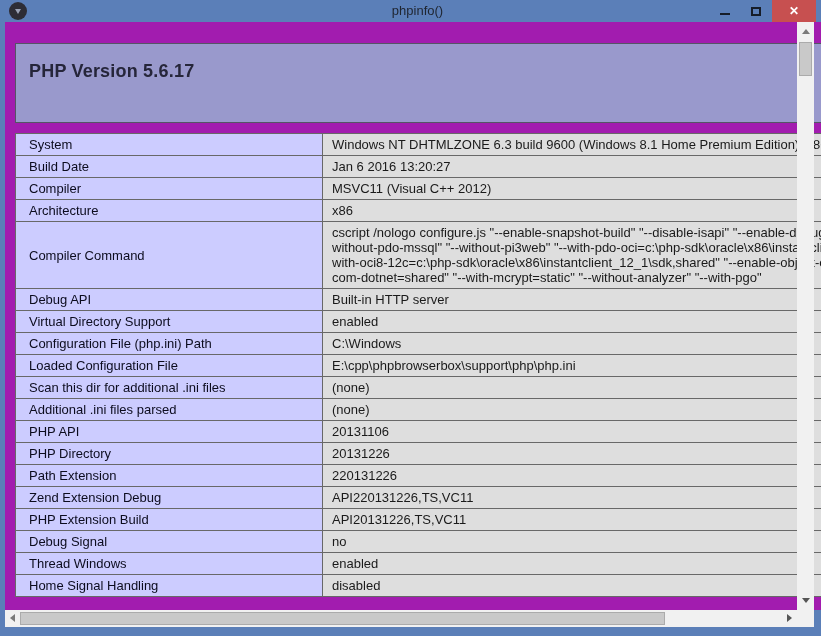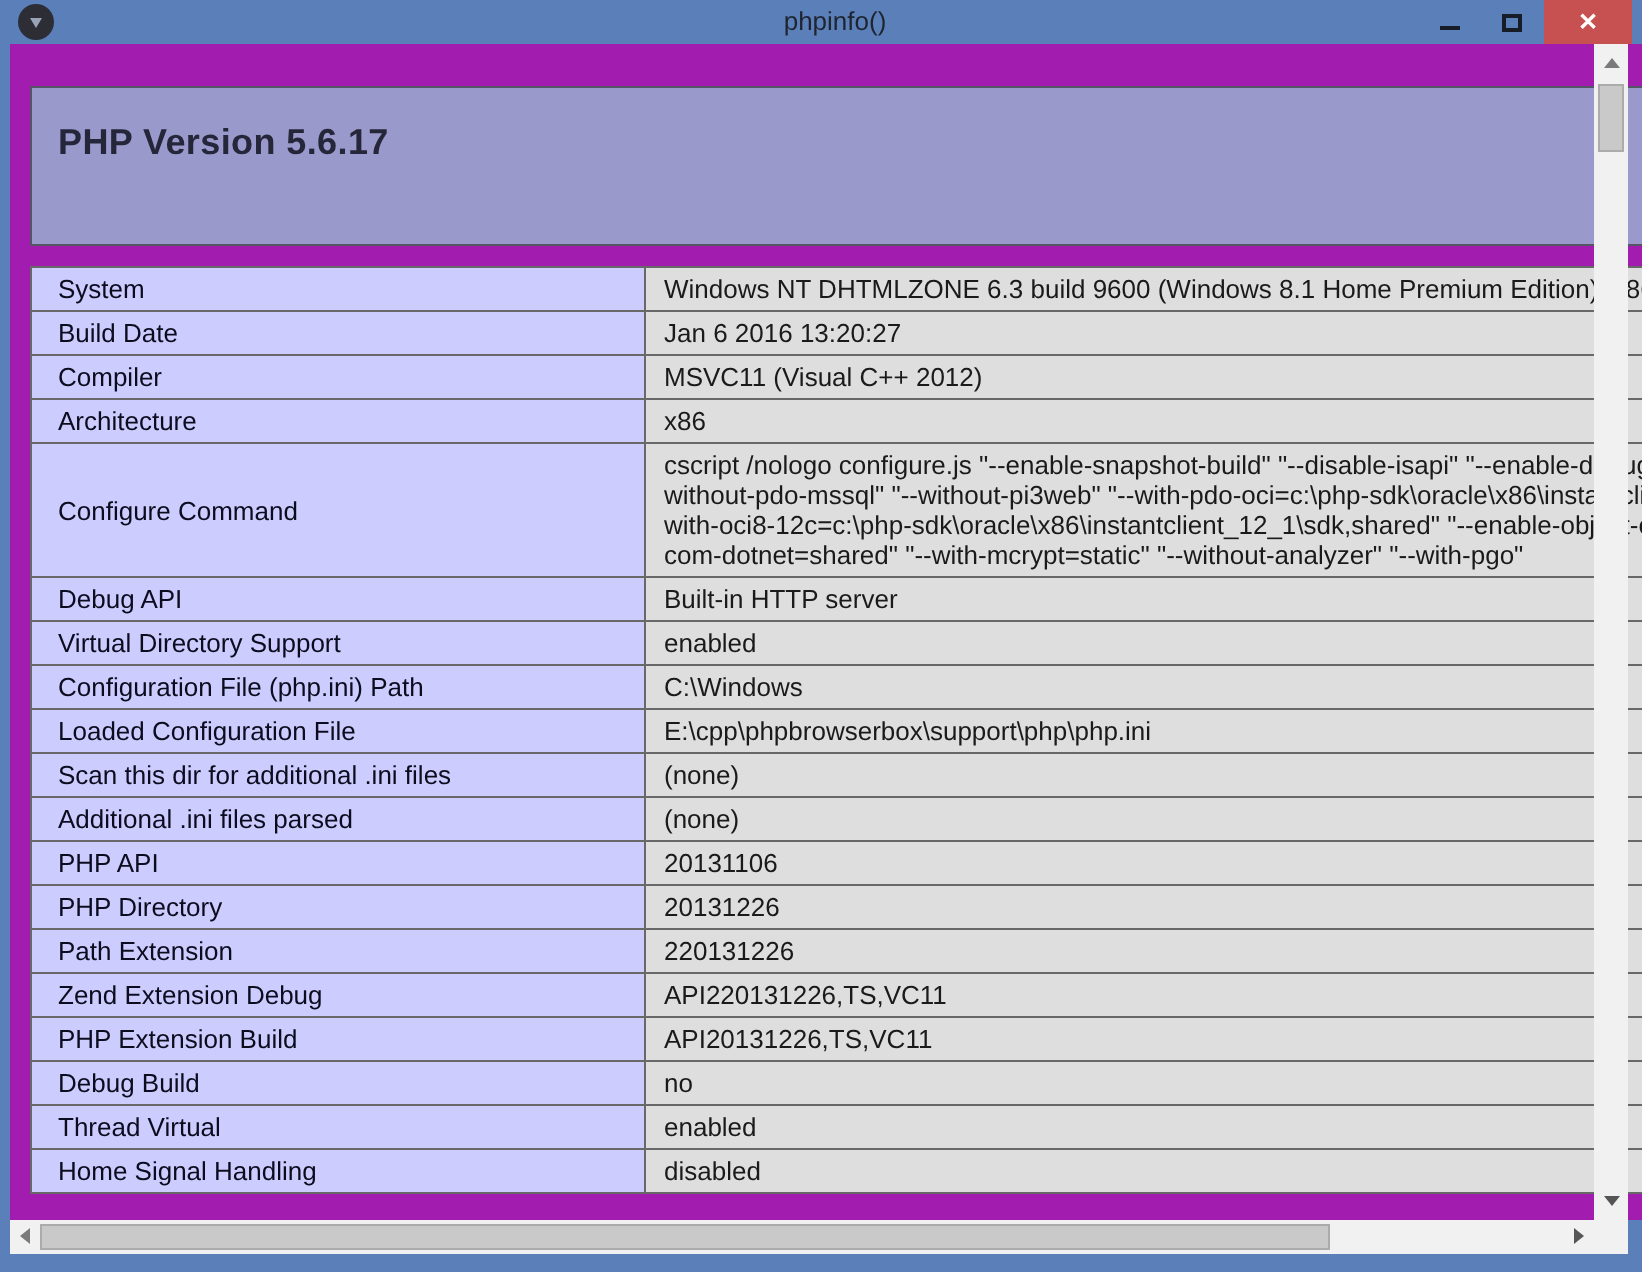--- a/index.html
+++ b/index.html
@@ -105,21 +105,21 @@
           </tr>
           <tr>
             <td class="e">Compiler</td>
             <td class="v">MSVC11 (Visual C++ 2012)</td>
           </tr>
           <tr>
             <td class="e">Architecture</td>
             <td class="v">x86</td>
           </tr>
           <tr>
-            <td class="e">Configure Command</td>
+            <td class="e">Compiler Command</td>
             <td class="v">cscript /nologo configure.js "--enable-snapshot-build" "--disable-isapi" "--enable-debug
 without-pdo-mssql" "--without-pi3web" "--with-pdo-oci=c:\php-sdk\oracle\x86\instantclie
 with-oci8-12c=c:\php-sdk\oracle\x86\instantclient_12_1\sdk,shared" "--enable-object-o
 com-dotnet=shared" "--with-mcrypt=static" "--without-analyzer" "--with-pgo"</td>
           </tr>
           <tr>
             <td class="e">Debug API</td>
             <td class="v">Built-in HTTP server</td>
           </tr>
           <tr>
@@ -156,25 +156,25 @@
           </tr>
           <tr>
             <td class="e">Zend Extension Debug</td>
             <td class="v">API220131226,TS,VC11</td>
           </tr>
           <tr>
             <td class="e">PHP Extension Build</td>
             <td class="v">API20131226,TS,VC11</td>
           </tr>
           <tr>
-            <td class="e">Debug Build</td>
+            <td class="e">Debug Signal</td>
             <td class="v">no</td>
           </tr>
           <tr>
-            <td class="e">Thread Virtual</td>
+            <td class="e">Thread Windows</td>
             <td class="v">enabled</td>
           </tr>
           <tr>
             <td class="e">Home Signal Handling</td>
             <td class="v">disabled</td>
           </tr>
         </tbody>
     </table>
   </div>
 

